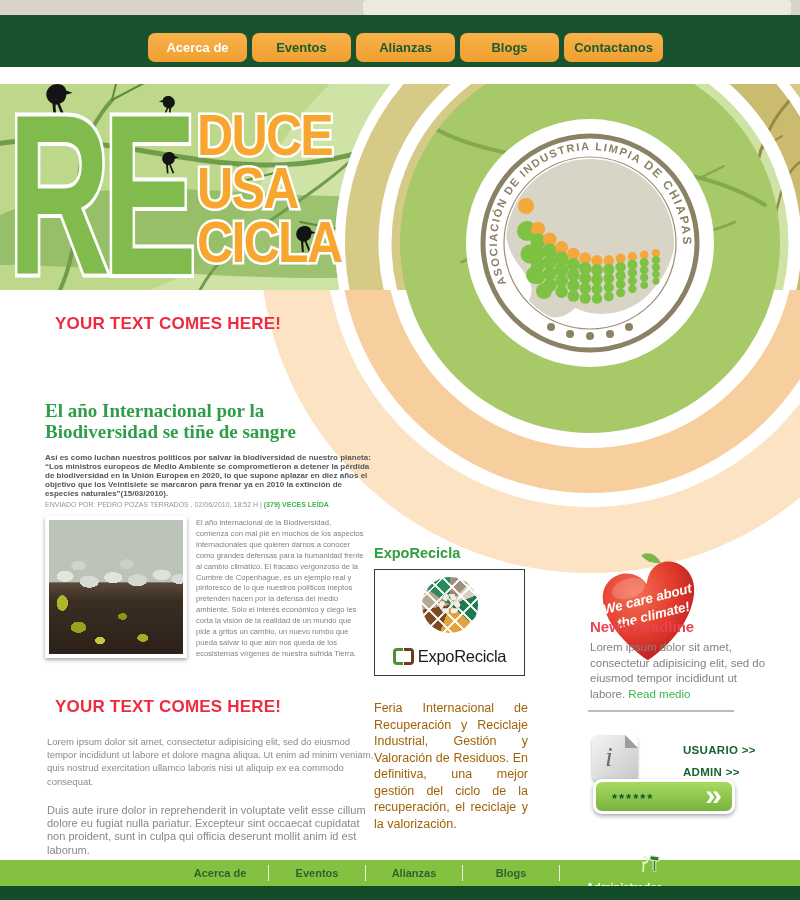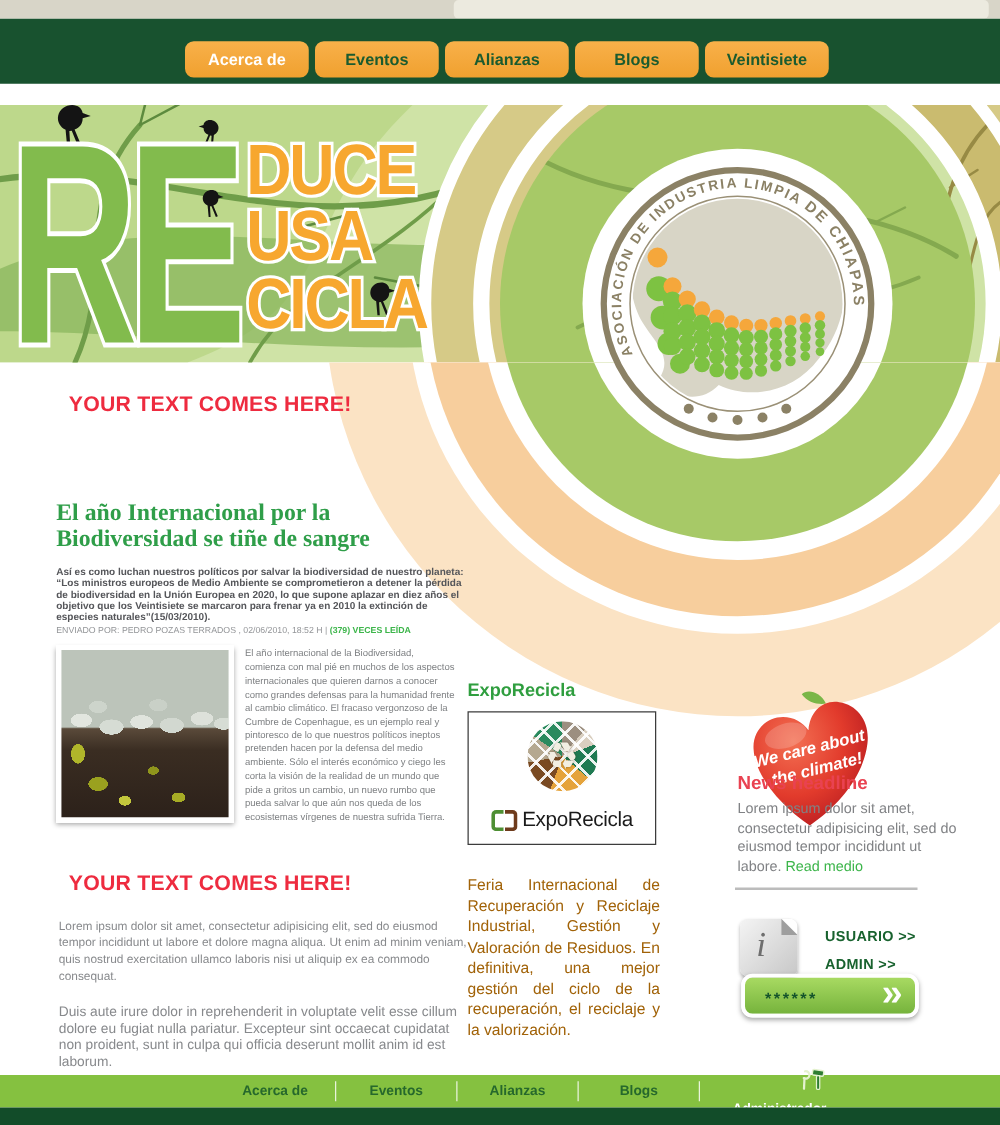--- a/index.html
+++ b/index.html
@@ -81,21 +81,21 @@
   .news-body { left:590px; top:640px; width:180px; font-size:11.5px; color:#808285; line-height:15.5px; }
   .news-body a { color:#3cb54a; text-decoration:none; }
   .divider { left:588px; top:710px; width:146px; height:2px; background:#bcbcbc; }
 
   .info-icon { left:592px; top:735px; width:46px; height:46px; border-radius:6px;
     background:linear-gradient(135deg,#f4f4f4,#c7c7c7); box-shadow:0 2px 3px rgba(0,0,0,.3); cursor:pointer; }
   .info-icon .fold { position:absolute; right:0; top:0; width:0; height:0;
     border-left:13px solid #9e9e9e; border-top:13px solid #fff; border-radius:0 6px 0 0; }
   .info-icon .i { position:absolute; left:13px; top:6px; font-family:"Liberation Serif",serif;
     font-style:italic; font-size:28px; color:#6e6e6e; }
-  .login-link { font-size:11.5px; font-weight:bold; color:#18622e; letter-spacing:.3px; text-decoration:none; cursor:pointer; }
+  .login-link { font-size:11.5px; font-weight:bold; color:#18622e; letter-spacing:.3px; text-decoration:none; cursor:pointer;margin-left:23px; }
   .usuario { left:660px; top:744px; }
   .adminlink { left:660px; top:766px; }
   .go-btn { left:593px; top:779px; width:142px; height:35px; border-radius:9px; border:3px solid #fff;
     background:linear-gradient(#a8da62,#76b33c); box-shadow:0 2px 4px rgba(0,0,0,.35);
     display:flex; align-items:center; justify-content:space-between; padding:0 10px 0 16px; cursor:pointer; }
   .go-btn .stars { font-size:13px; font-weight:bold; color:#14532b; letter-spacing:2px; padding-top:3px; }
   .go-btn .chev { font-size:30px; font-weight:bold; color:#fff; line-height:26px; margin-top:-4px; }
 
   
   .footer-bar { left:0; top:860px; width:800px; height:26px; background:#85c140; z-index:4;
@@ -111,21 +111,21 @@
 
 <div class="abs top-strip"></div>
 <div class="abs top-strip-accent"></div>
 <div class="abs navbar"></div>
 
 <div class="abs nav-wrap">
   <button class="nav-btn active">Acerca de</button>
   <button class="nav-btn">Eventos</button>
   <button class="nav-btn">Alianzas</button>
   <button class="nav-btn">Blogs</button>
-  <button class="nav-btn">Veintisiete</button>
+  <button class="nav-btn">Contactanos</button>
 </div>
 
 <svg class="abs art" width="800" height="580" viewBox="0 0 800 580">
   <defs>
     <clipPath id="bandClip">
         <rect x="0" y="84" width="800" height="206"></rect>
       </clipPath>
     <clipPath id="belowClip">
         <rect x="0" y="290" width="800" height="290"></rect>
       </clipPath>

